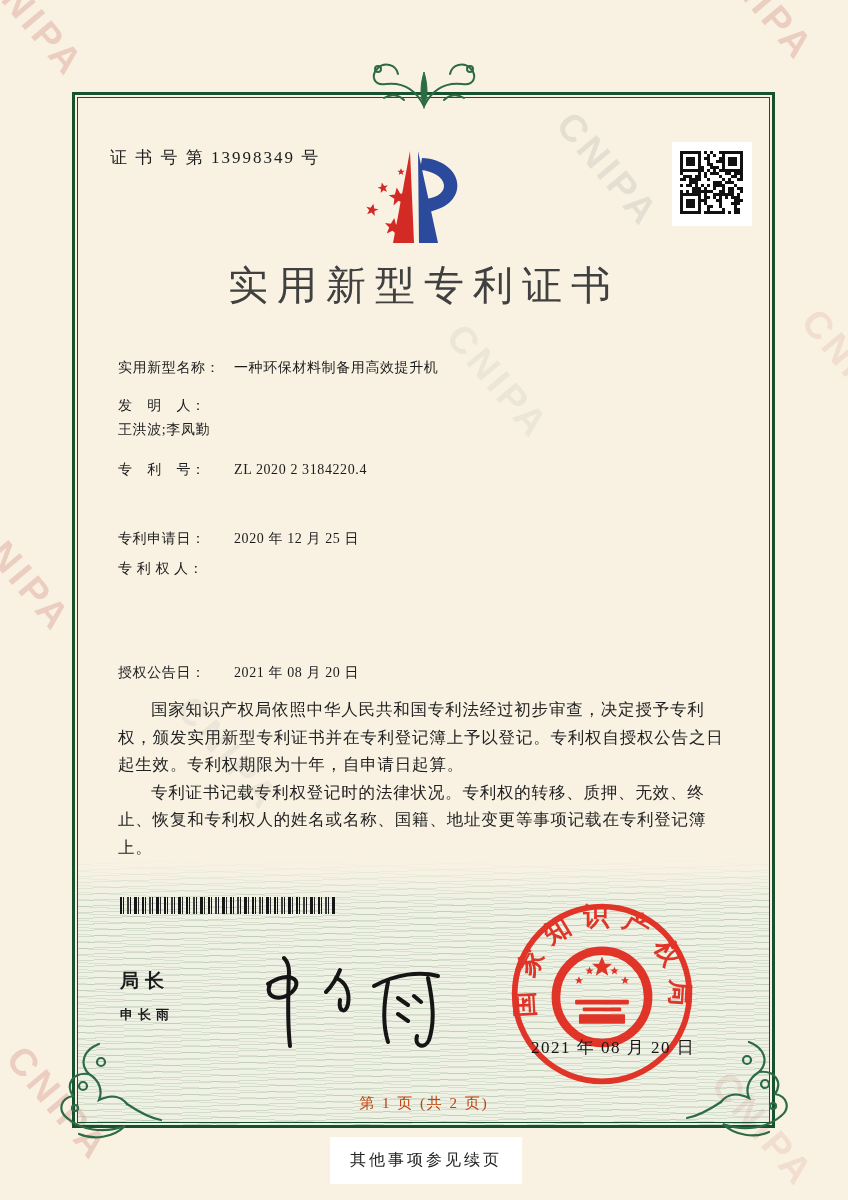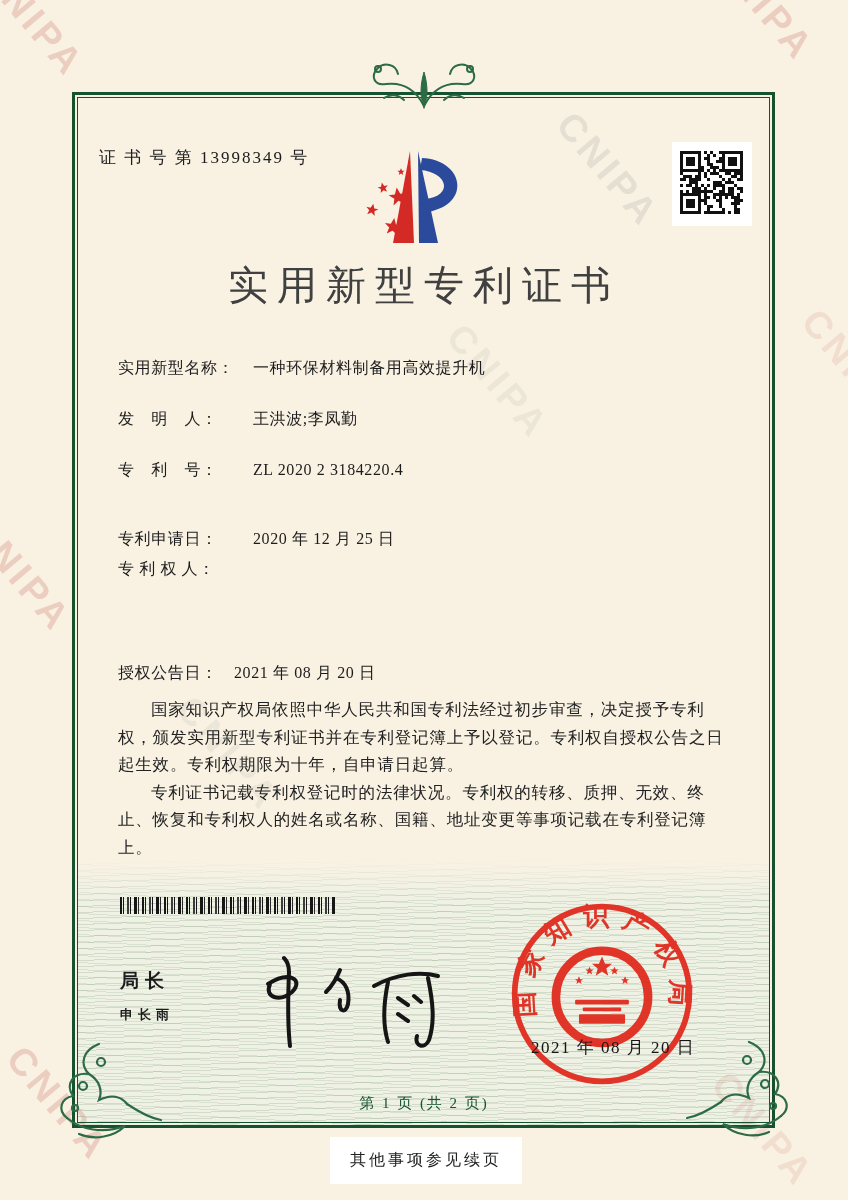--- a/index.html
+++ b/index.html
@@ -20,29 +20,29 @@
       linear-gradient(180deg,#f9f2e3 0px,rgba(249,242,227,0) 48px),
       repeating-linear-gradient(178deg,rgba(118,150,112,.24) 0 1px,rgba(0,0,0,0) 1px 6px),
       repeating-linear-gradient(183deg,rgba(118,150,112,.18) 0 1px,rgba(0,0,0,0) 1px 7px),
       #eef1e4;}
   
   .frame{position:absolute;left:72px;top:92px;width:697px;height:1030px;
          border:3px solid #16522f;z-index:2;pointer-events:none;}
   .frame::after{content:"";position:absolute;inset:2px;border:1px solid #16522f;}
   .orn{position:absolute;z-index:3;}
   
-  .cert-no{position:absolute;left:99px;top:146px;font-size:17px;letter-spacing:2px;z-index:4;}
+  .cert-no{position:absolute;left:110px;top:146px;font-size:17px;letter-spacing:2px;z-index:4;}
   .logo{position:absolute;left:352px;top:146px;z-index:4;}
   .qr-patch{position:absolute;left:672px;top:142px;width:80px;height:84px;background:#fff;z-index:4;}
   .qr{position:absolute;left:8px;top:9px;}
   .title{position:absolute;left:0;top:258px;width:100%;text-align:center;font-size:40px;
          font-weight:400;letter-spacing:9px;z-index:4;color:#404040;}
   
-  .field-row{position:absolute;left:118px;width:616px;display:flex;font-size:16px;
-             line-height:24px;z-index:4;letter-spacing:0.6px;gap:19px;}
+  .field-row{position:absolute;left:118px;width:616px;display:flex;font-size:14px;
+             line-height:24px;z-index:4;letter-spacing:0.6px;}
   .field-row .lbl{flex:none;width:116px;white-space:nowrap;}
   .field-row .val{flex:1;white-space:nowrap;}
   .grant-left{flex:none;width:278px;display:flex;}
   .grant-left .lbl{width:116px;}
   .grant-right{display:flex;}
   .grant-right .lbl{width:110px;flex:none;white-space:nowrap;}
   
   .body-text{position:absolute;left:118px;top:696px;width:616px;z-index:4;}
   .body-text p{margin:0;font-size:16.5px;line-height:27.5px;text-indent:2em;
                letter-spacing:0.8px;color:#222;}
@@ -57,21 +57,21 @@
       #2a2a2a 18px 19px,rgba(0,0,0,0) 19px 22px);}
   .signer-title{position:absolute;left:120px;top:968px;font-size:19px;font-weight:700;
       letter-spacing:6px;z-index:4;font-family:Liberation Mono, monospace;}
   .signer-name{position:absolute;left:120px;top:1006px;font-size:13px;font-weight:700;
       letter-spacing:5px;z-index:4;font-family:Liberation Serif, serif;}
   .signature{position:absolute;left:240px;top:948px;z-index:4;}
   .seal{position:absolute;left:506px;top:898px;z-index:3;opacity:.95;}
   .seal-date{position:absolute;left:531px;top:1036px;font-size:17px;letter-spacing:1.5px;
              z-index:5;color:#151515;white-space:nowrap;}
   .page-num{position:absolute;left:0;top:1094px;width:100%;text-align:center;font-size:15px;
-            letter-spacing:2px;z-index:4;color:#14532d;}
+            letter-spacing:2px;z-index:4;color:#c2410c;}
   .footer-strip{position:absolute;left:330px;top:1137px;width:192px;height:47px;background:#fff;
             z-index:4;display:flex;align-items:center;justify-content:center;}
   .footer-strip span{font-size:16px;letter-spacing:3px;color:#222;}
 </style>
 </head>
 <body>
 
 <div class="page">
 
   <div class="wm wm-pink" style="left:-35px;top:-2px;">CNIPA</div>
@@ -298,21 +298,21 @@
         <rect x="6" y="48" width="9" height="9" fill="#111"></rect>
       </svg>
   </div>
 
   <div class="title">实用新型专利证书</div>
 
   <div class="field-row" style="top:356px;">
     <span class="lbl">实用新型名称：</span>
     <span class="val">一种环保材料制备用高效提升机</span>
   </div>
-  <div class="field-row" style="top:407px;">
+  <div class="field-row" style="top:394px;flex-direction:column;">
     <span class="lbl">发　明　人：</span>
     <span class="val">王洪波;李凤勤</span>
   </div>
   <div class="field-row" style="top:458px;">
     <span class="lbl">专　利　号：</span>
     <span class="val">ZL 2020 2 3184220.4</span>
   </div>
   <div class="field-row" style="top:507px;margin-top:20px;">
     <span class="lbl">专利申请日：</span>
     <span class="val">2020 年 12 月 25 日</span>

